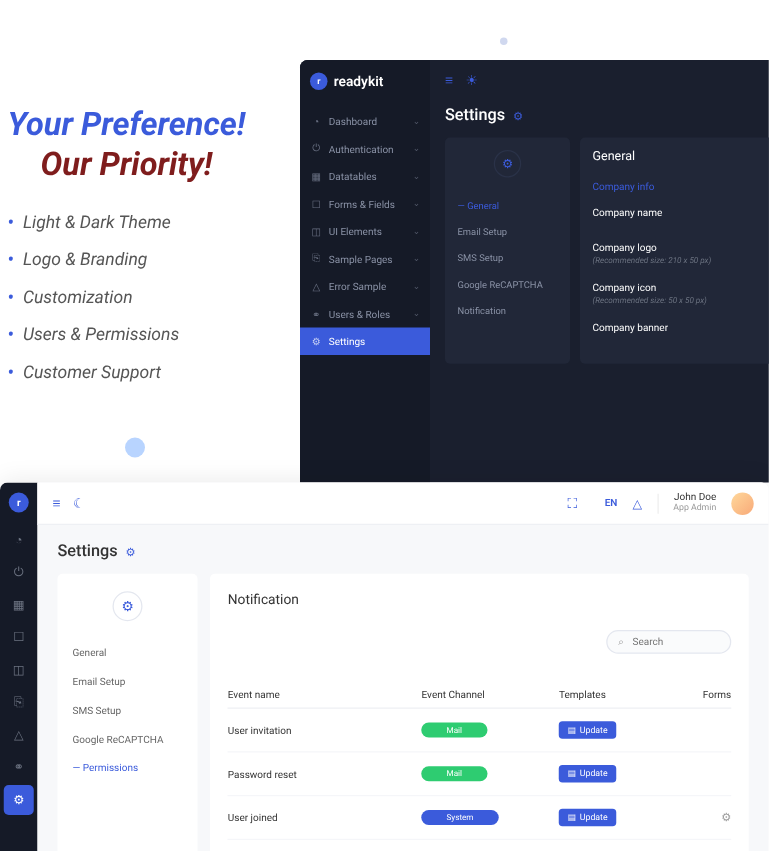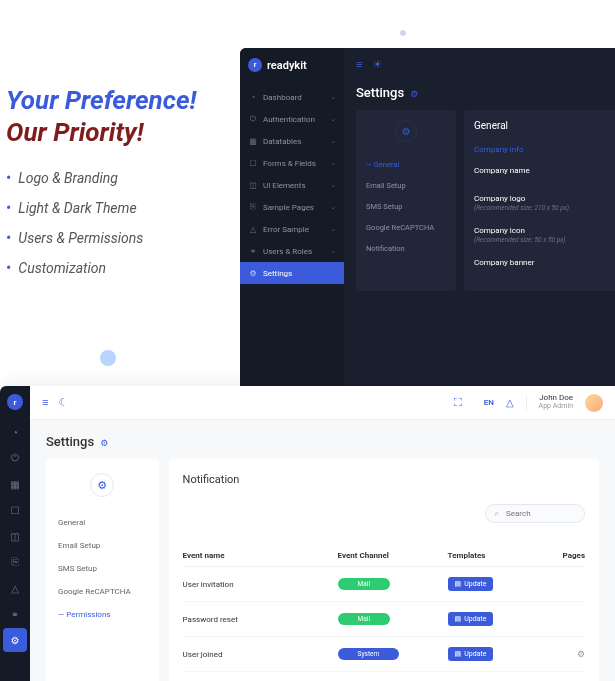--- a/index.html
+++ b/index.html
@@ -1,19 +1,19 @@
 <!DOCTYPE html>
 <html><head>
 <meta charset="utf-8">
 <style>
 * { margin: 0; padding: 0; box-sizing: border-box; font-family: -apple-system, BlinkMacSystemFont, 'Segoe UI', Roboto, sans-serif; }
 body { width: 615px; height: 681px; background: #fff; overflow: hidden; position: relative; }
 
 
-.hero { position: absolute; top: 85px; left: 6px; }
+.hero { position: absolute; top: 85px; left: 6px; text-align: center; }
 .hero-line1 { font-size: 26px; font-weight: 700; color: #3b5bdb; font-style: italic; }
 .hero-line2 { font-size: 26px; font-weight: 700; color: #7f1d1d; font-style: italic; margin-top: 2px; }
 .features { position: absolute; top: 170px; left: 6px; }
 .features li { list-style: none; font-size: 14px; font-style: italic; color: #555; margin-bottom: 14px; }
 .features li::before { content: '• '; color: #3b5bdb; font-weight: bold; margin-right: 4px; }
 
 
 .dark-app { position: absolute; top: 48px; left: 240px; width: 480px; height: 338px; background: #1a1f2e; border-radius: 6px 0 0 0; overflow: hidden; font-size: 9px; color: #8a92a6; }
 .dark-sidebar { position: absolute; left: 0; top: 0; width: 104px; height: 100%; background: #151a27; }
 .dark-logo { display: flex; align-items: center; padding: 10px 8px; gap: 5px; }
@@ -74,21 +74,21 @@
 .light-subnav-item.active { color: #3b5bdb; }
 
 .light-panel-right { flex: 1; background: #fff; border-radius: 4px; padding: 14px; }
 .light-panel-h { font-size: 11px; color: #333; margin-bottom: 18px; }
 .light-search { margin-left: auto; margin-bottom: 12px; width: 100px; }
 .light-search input { width: 100%; border: 1px solid #e4e7ef; border-radius: 12px; padding: 4px 8px 4px 20px; font-size: 8px; background: #fafbfc; }
 .light-search-wrap { display: flex; justify-content: flex-end; position: relative; margin-bottom: 10px; }
 .light-search-wrap .si { position: absolute; right: 86px; top: 5px; font-size: 8px; color: #999; }
 
 .light-table { width: 100%; font-size: 8px; }
-.light-th { display: flex; padding: 6px 0; border-bottom: 1px solid #eef0f4; color: #333; font-weight: 700; justify-content: center; }
+.light-th { display: flex; padding: 6px 0; border-bottom: 1px solid #eef0f4; color: #333; font-weight: 400; justify-content: center; }
 .light-tr { display: flex; padding: 10px 0; border-bottom: 1px solid #f5f6f9; align-items: center; }
 .c-name { flex: 0 0 155px; }
 .c-chan { flex: 0 0 110px; }
 .c-tmpl { flex: 0 0 115px; }
 .c-act { flex: 1; text-align: right; }
 .badge { display: inline-block; padding: 2px 20px; border-radius: 8px; font-size: 6.5px; color: #fff; }
 .badge.mail { background: #2ecc71; }
 .badge.system { background: #3b5bdb; text-align: right; }
 .btn-update { display: inline-flex; align-items: center; gap: 3px; background: #3b5bdb; color: #fff; border: none; border-radius: 3px; padding: 3px 7px; font-size: 7px; cursor: pointer; }
 .action-gear { color: #999; font-size: 9px; cursor: pointer; }
@@ -101,24 +101,25 @@
 <body>
 
 <div class="dot1"></div>
 <div class="dot2"></div>
 
 <div class="hero">
   <div class="hero-line1">Your Preference!</div>
   <div class="hero-line2">Our Priority!</div>
 </div>
 <ul class="features">
+  <li>Light &amp; Dark Theme</li>
   <li>Logo &amp; Branding</li>
-  <li>Light &amp; Dark Theme</li>
+  <li>Customization</li>
   <li>Users &amp; Permissions</li>
-  <li>Customization</li>
+  <li>Customer Support</li>
 </ul>
 
 <div class="dark-app">
   <div class="dark-sidebar">
     <div class="dark-logo">
       <div class="dark-logo-badge">r</div>
       <div class="dark-logo-text">readykit</div>
     </div>
     <div class="dark-nav" id="dark-nav">
         <div class="dark-nav-item">
@@ -258,21 +259,21 @@
         <div class="light-panel-h">Notification</div>
         <div class="light-search-wrap">
           <span class="si">⌕</span>
           <div class="light-search"><input type="text" placeholder="Search" style=""></div>
         </div>
         <div class="light-table">
           <div class="light-th">
             <div class="c-name">Event name</div>
             <div class="c-chan">Event Channel</div>
             <div class="c-tmpl">Templates</div>
-            <div class="c-act">Pages</div>
+            <div class="c-act">Forms</div>
           </div>
           <div id="light-rows">
               <div class="light-tr">
     <div class="c-name">User invitation</div>
     <div class="c-chan"><span class="badge mail">Mail</span></div>
     <div class="c-tmpl"><button class="btn-update"><span>▤</span> Update</button></div>
     <div class="c-act"></div>
               </div>
               <div class="light-tr">
     <div class="c-name">Password reset</div>

